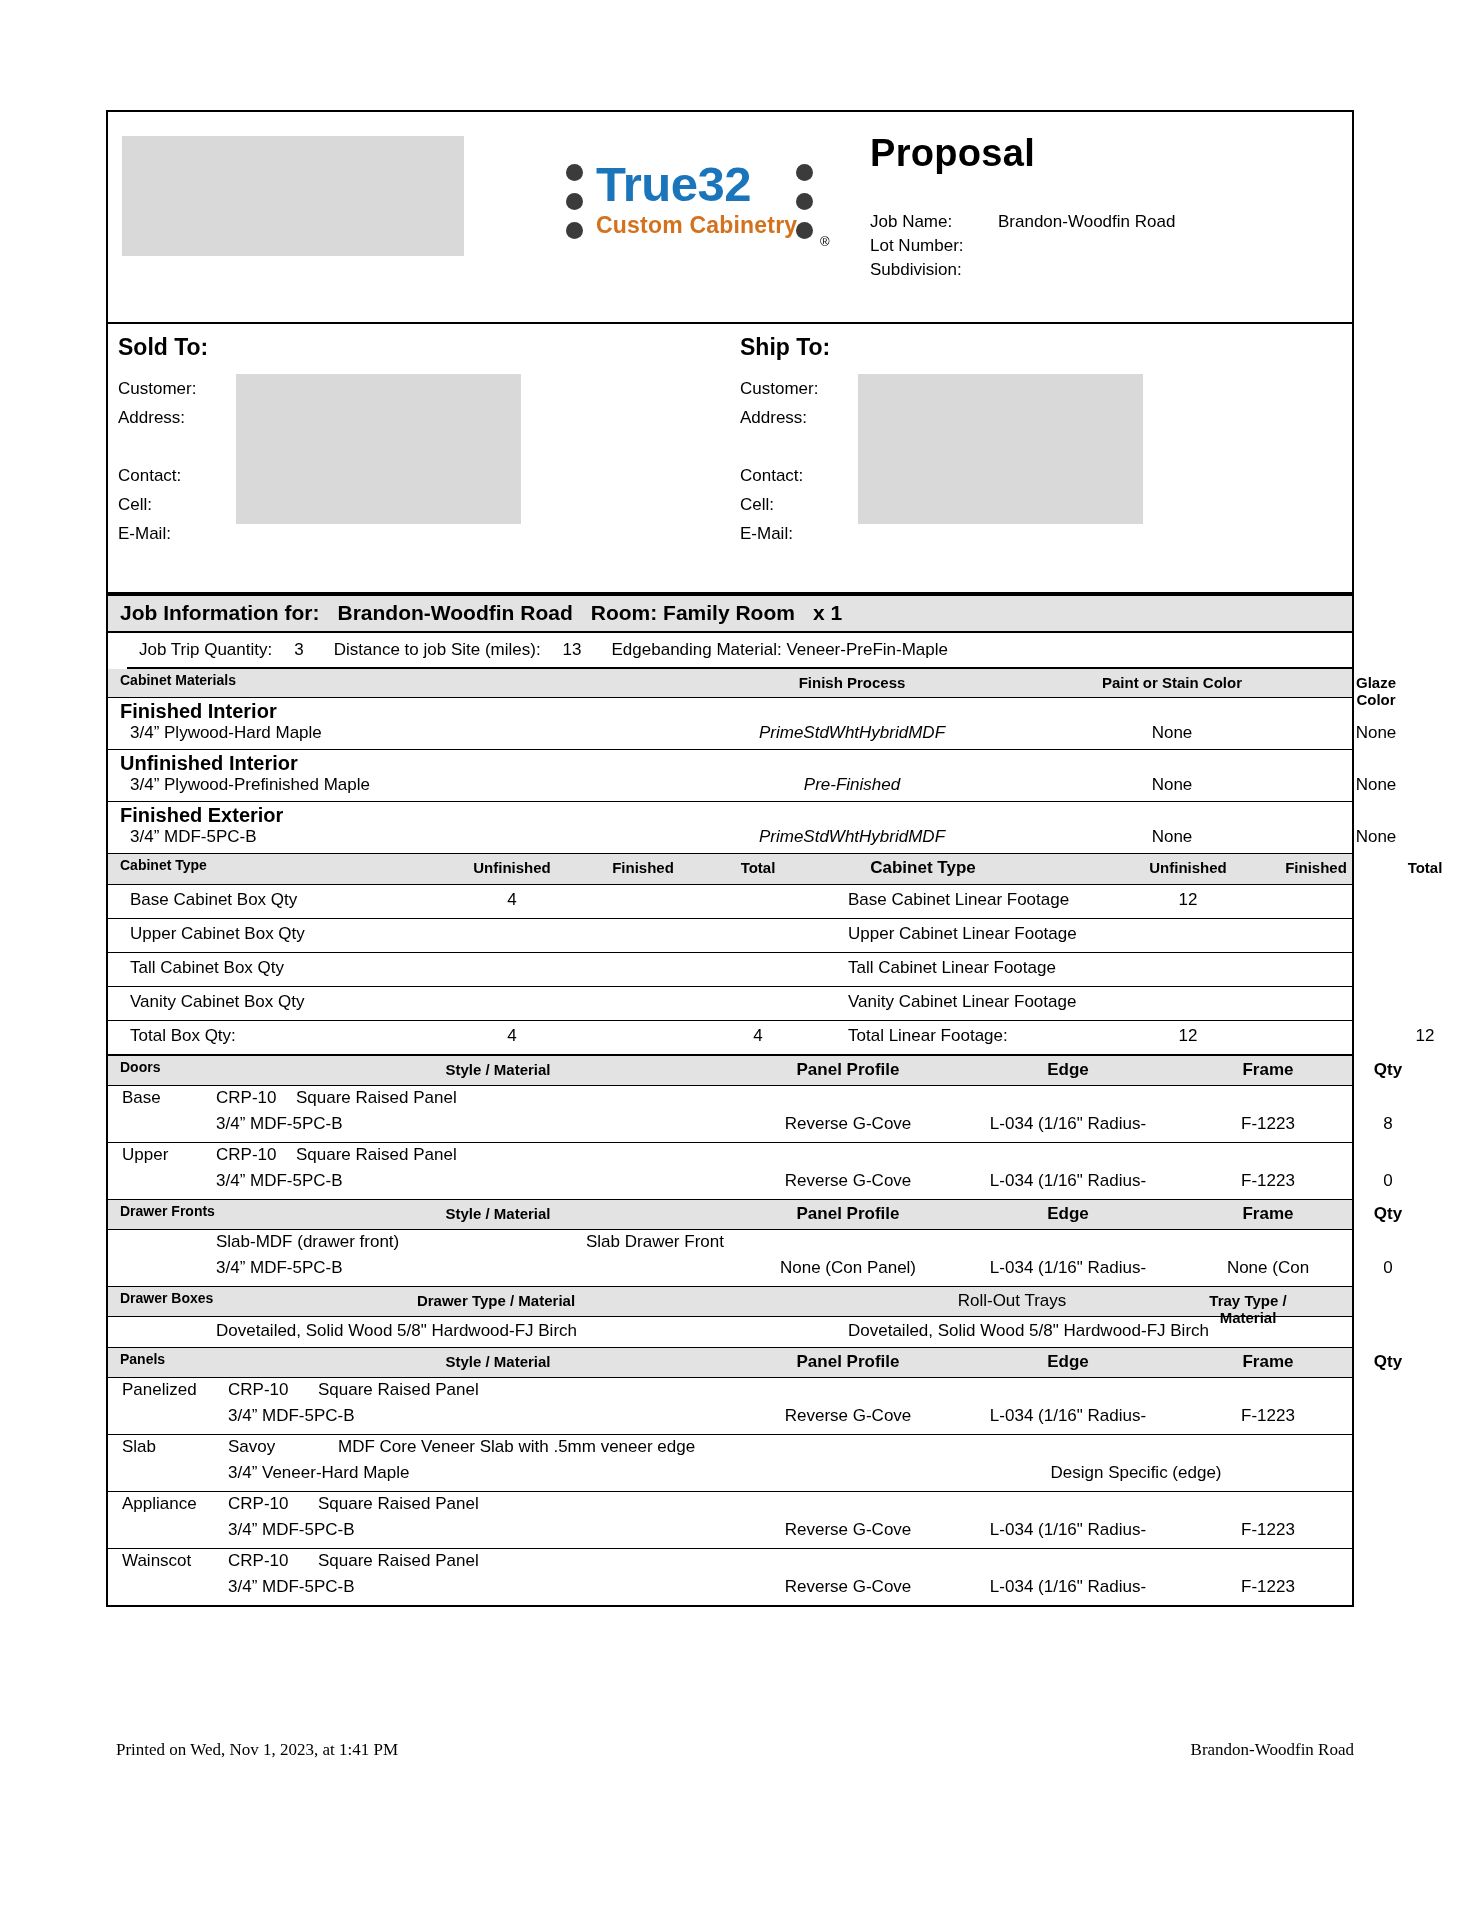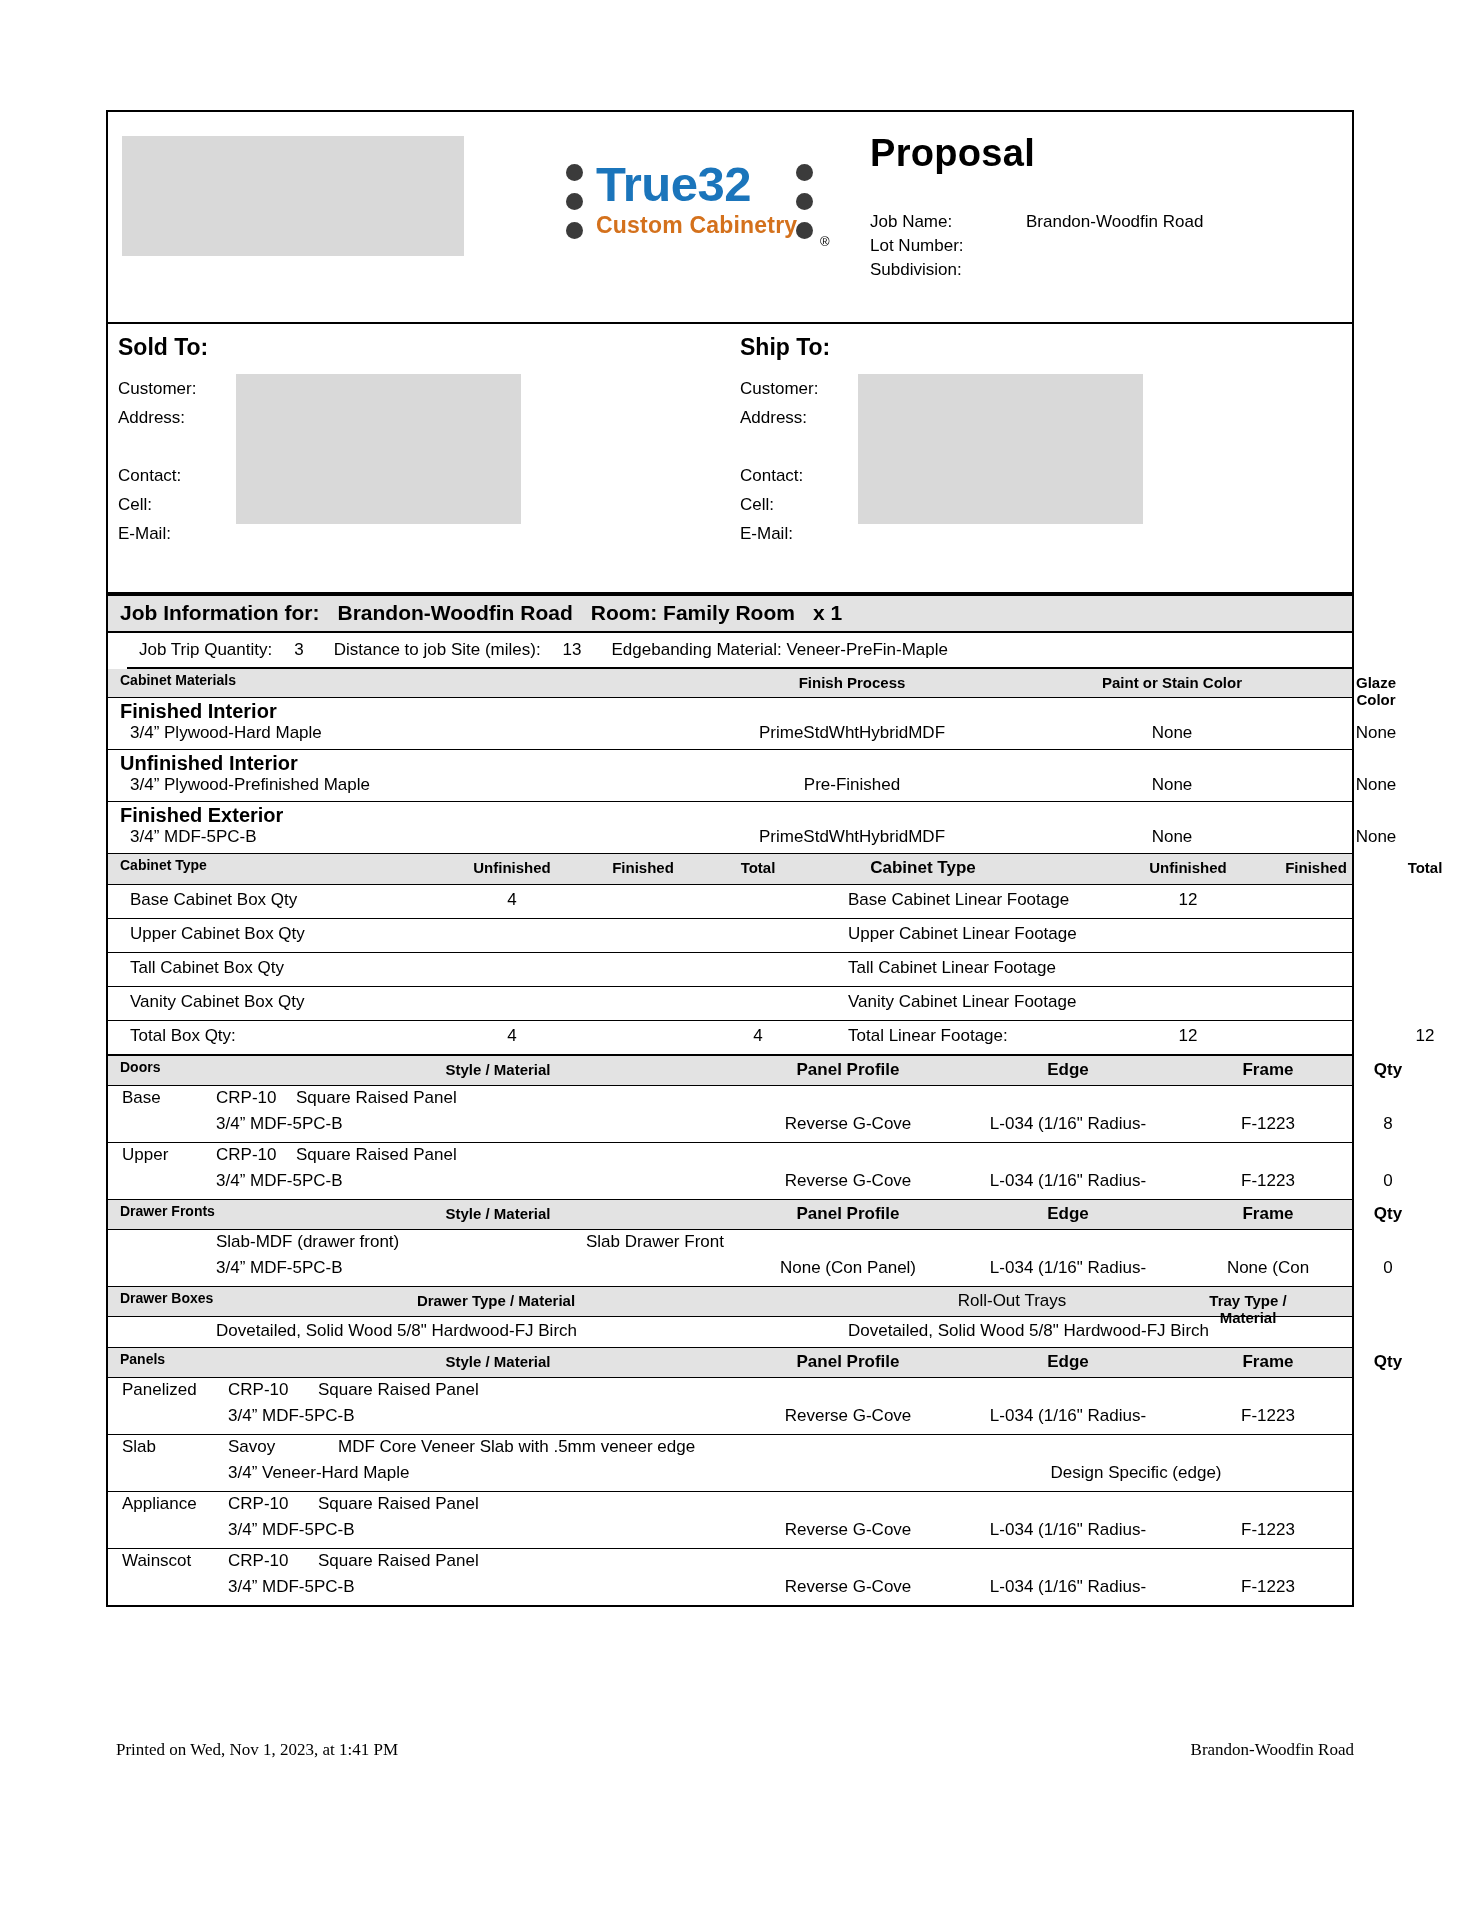--- a/index.html
+++ b/index.html
@@ -100,21 +100,21 @@
     font-weight: bold;
     letter-spacing: 0.3px;
   }
   .jobmeta {
     position: absolute;
     left: 762px;
     top: 98px;
     font-size: 17px;
     line-height: 24px;
   }
-  .jobmeta .row { display: flex; gap: 28px; }
+  .jobmeta .row { display: flex; }
   .jobmeta .lbl { width: 128px; }
   .jobmeta .val { }
 
   
   .soldship {
     display: flex;
     height: 270px;
     border-bottom: 2px solid #000;
     box-sizing: border-box;
     position: relative;
@@ -182,21 +182,21 @@
   }
   .secthead .c.big { font-size: 17px; top: 4px; }
 
   .matblock { border-bottom: 1.5px solid #000; position: relative; }
   .mat-title {
     font-size: 20px; font-weight: bold;
     padding: 2px 13px 0 12px;
   }
   .mat-row { position: relative; height: 26px; font-size: 17px; }
   .mat-row .m1 { position: absolute; left: 22px; top: 0; }
-  .mat-row .m2 { position: absolute; left: 744px; top: 0; transform: translateX(-50%); }
+  .mat-row .m2 { position: absolute; left: 744px; top: 0; transform: translateX(-50%); font-style: italic; }
   .mat-row .m3 { position: absolute; left: 1064px; top: 0; transform: translateX(-50%); }
   .mat-row .m4 { position: absolute; left: 1268px; top: 0; transform: translateX(-50%); }
 
   
   .cabrow {
     position: relative;
     height: 33px;
     border-bottom: 1px solid #000;
     font-size: 17px;
   }

